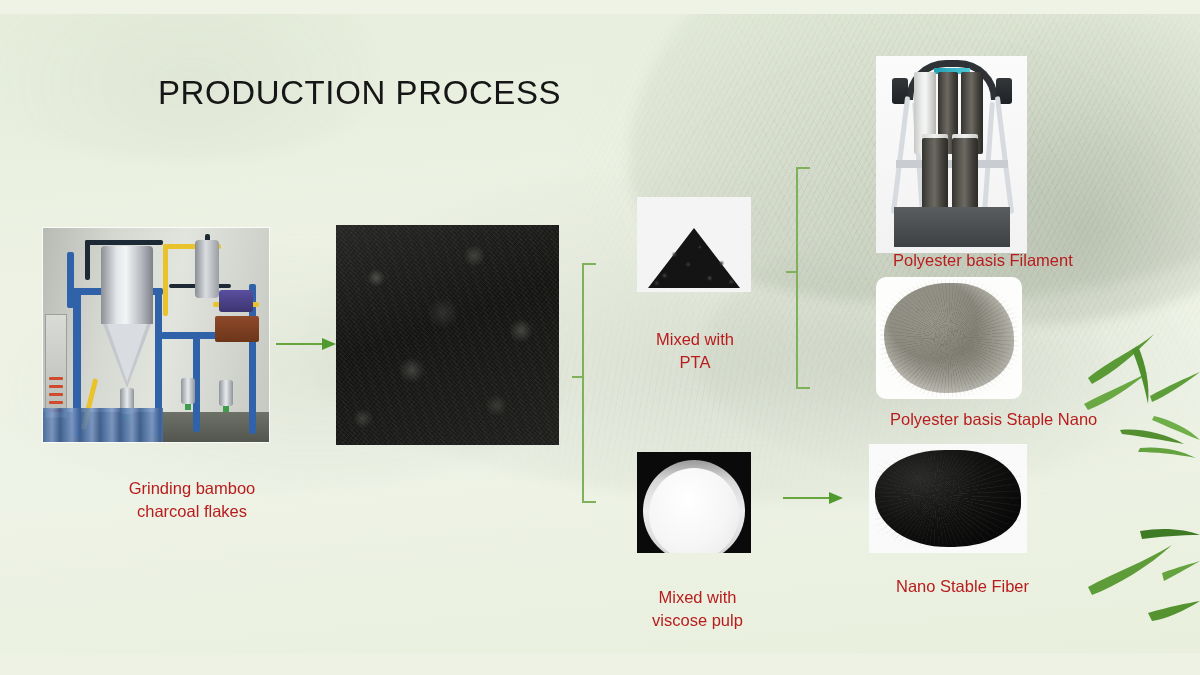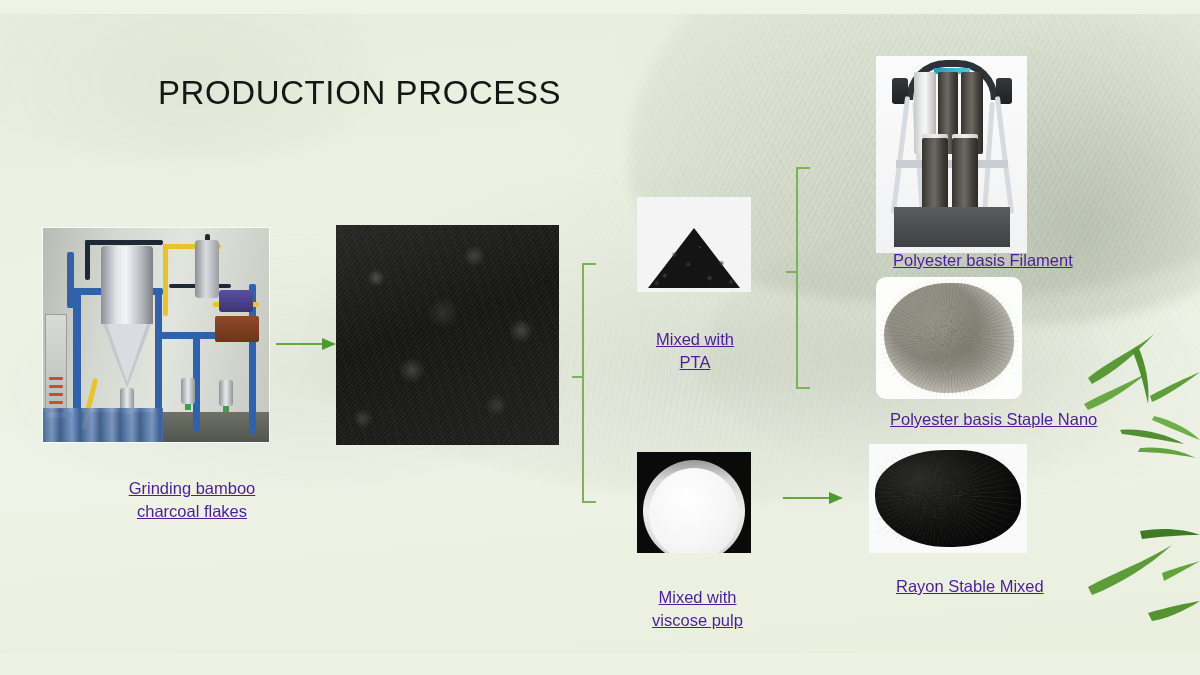--- a/index.html
+++ b/index.html
@@ -344,25 +344,24 @@
     position: absolute; left: 6px; top: 6px; width: 146px; height: 97px;
     background-image:
       repeating-conic-gradient(from 12deg at 42% 46%, rgba(90,90,86,.22) 0deg, rgba(90,90,86,.22) 1deg, transparent 1deg, transparent 5deg);
     -webkit-mask-image: radial-gradient(ellipse at 48% 50%, #000 20%, rgba(0,0,0,.6) 58%, transparent 82%);
             mask-image: radial-gradient(ellipse at 48% 50%, #000 20%, rgba(0,0,0,.6) 58%, transparent 82%);
   }
 
   
   .cap {
     position: absolute;
-    color: #4c1d95;
+    color: #b91c1c;
     font-size: 16.5px;
     line-height: 23px;
     white-space: pre-line;
-    text-decoration: underline;
   }
   .cap-machine  { left: 92px;  top: 477px; text-align: center; width: 200px; }
   .cap-powder   { left: 346px; top: 477px; text-align: center; width: 200px; }
   .cap-pta      { left: 640px; top: 328px; text-align: center; width: 110px; }
   .cap-pulp     { left: 640px; top: 586px; text-align: center; width: 115px; }
   .cap-filament { left: 893px; top: 249px; }
   .cap-pstaple  { left: 890px; top: 408px; }
   .cap-rayon    { left: 896px; top: 575px; }
 
   
@@ -492,21 +491,21 @@
   <div class="photo ph-pstaple">
     <div class="fluff"></div>
     <div class="fluff-hair"></div>
   </div>
   <div class="cap cap-pstaple">Polyester basis Staple Nano</div>
 
   <div class="photo ph-rayon">
     <div class="rayon-mass"></div>
     <div class="rayon-tex"></div>
   </div>
-  <div class="cap cap-rayon">Rayon Stable Mixed</div>
+  <div class="cap cap-rayon">Nano Stable Fiber</div>
 
   <div class="cap cap-machine">Grinding bamboo
 charcoal flakes</div>
 
   <svg class="bamboo bamboo-r" viewBox="0 0 120 140">
     <g fill="#5a9a36">
       <path d="M8 58 C30 40 58 28 74 14 C56 34 34 52 12 64 Z"></path>
       <path d="M4 84 C26 72 52 62 68 52 C50 68 28 82 8 90 Z" fill="#6aa844"></path>
       <path d="M58 26 C66 44 70 66 68 84 C64 64 58 44 52 30 Z" fill="#4f8f2d"></path>
       <path d="M70 76 C88 66 106 58 120 52 C104 64 86 76 72 82 Z" fill="#5e9e3a"></path>

